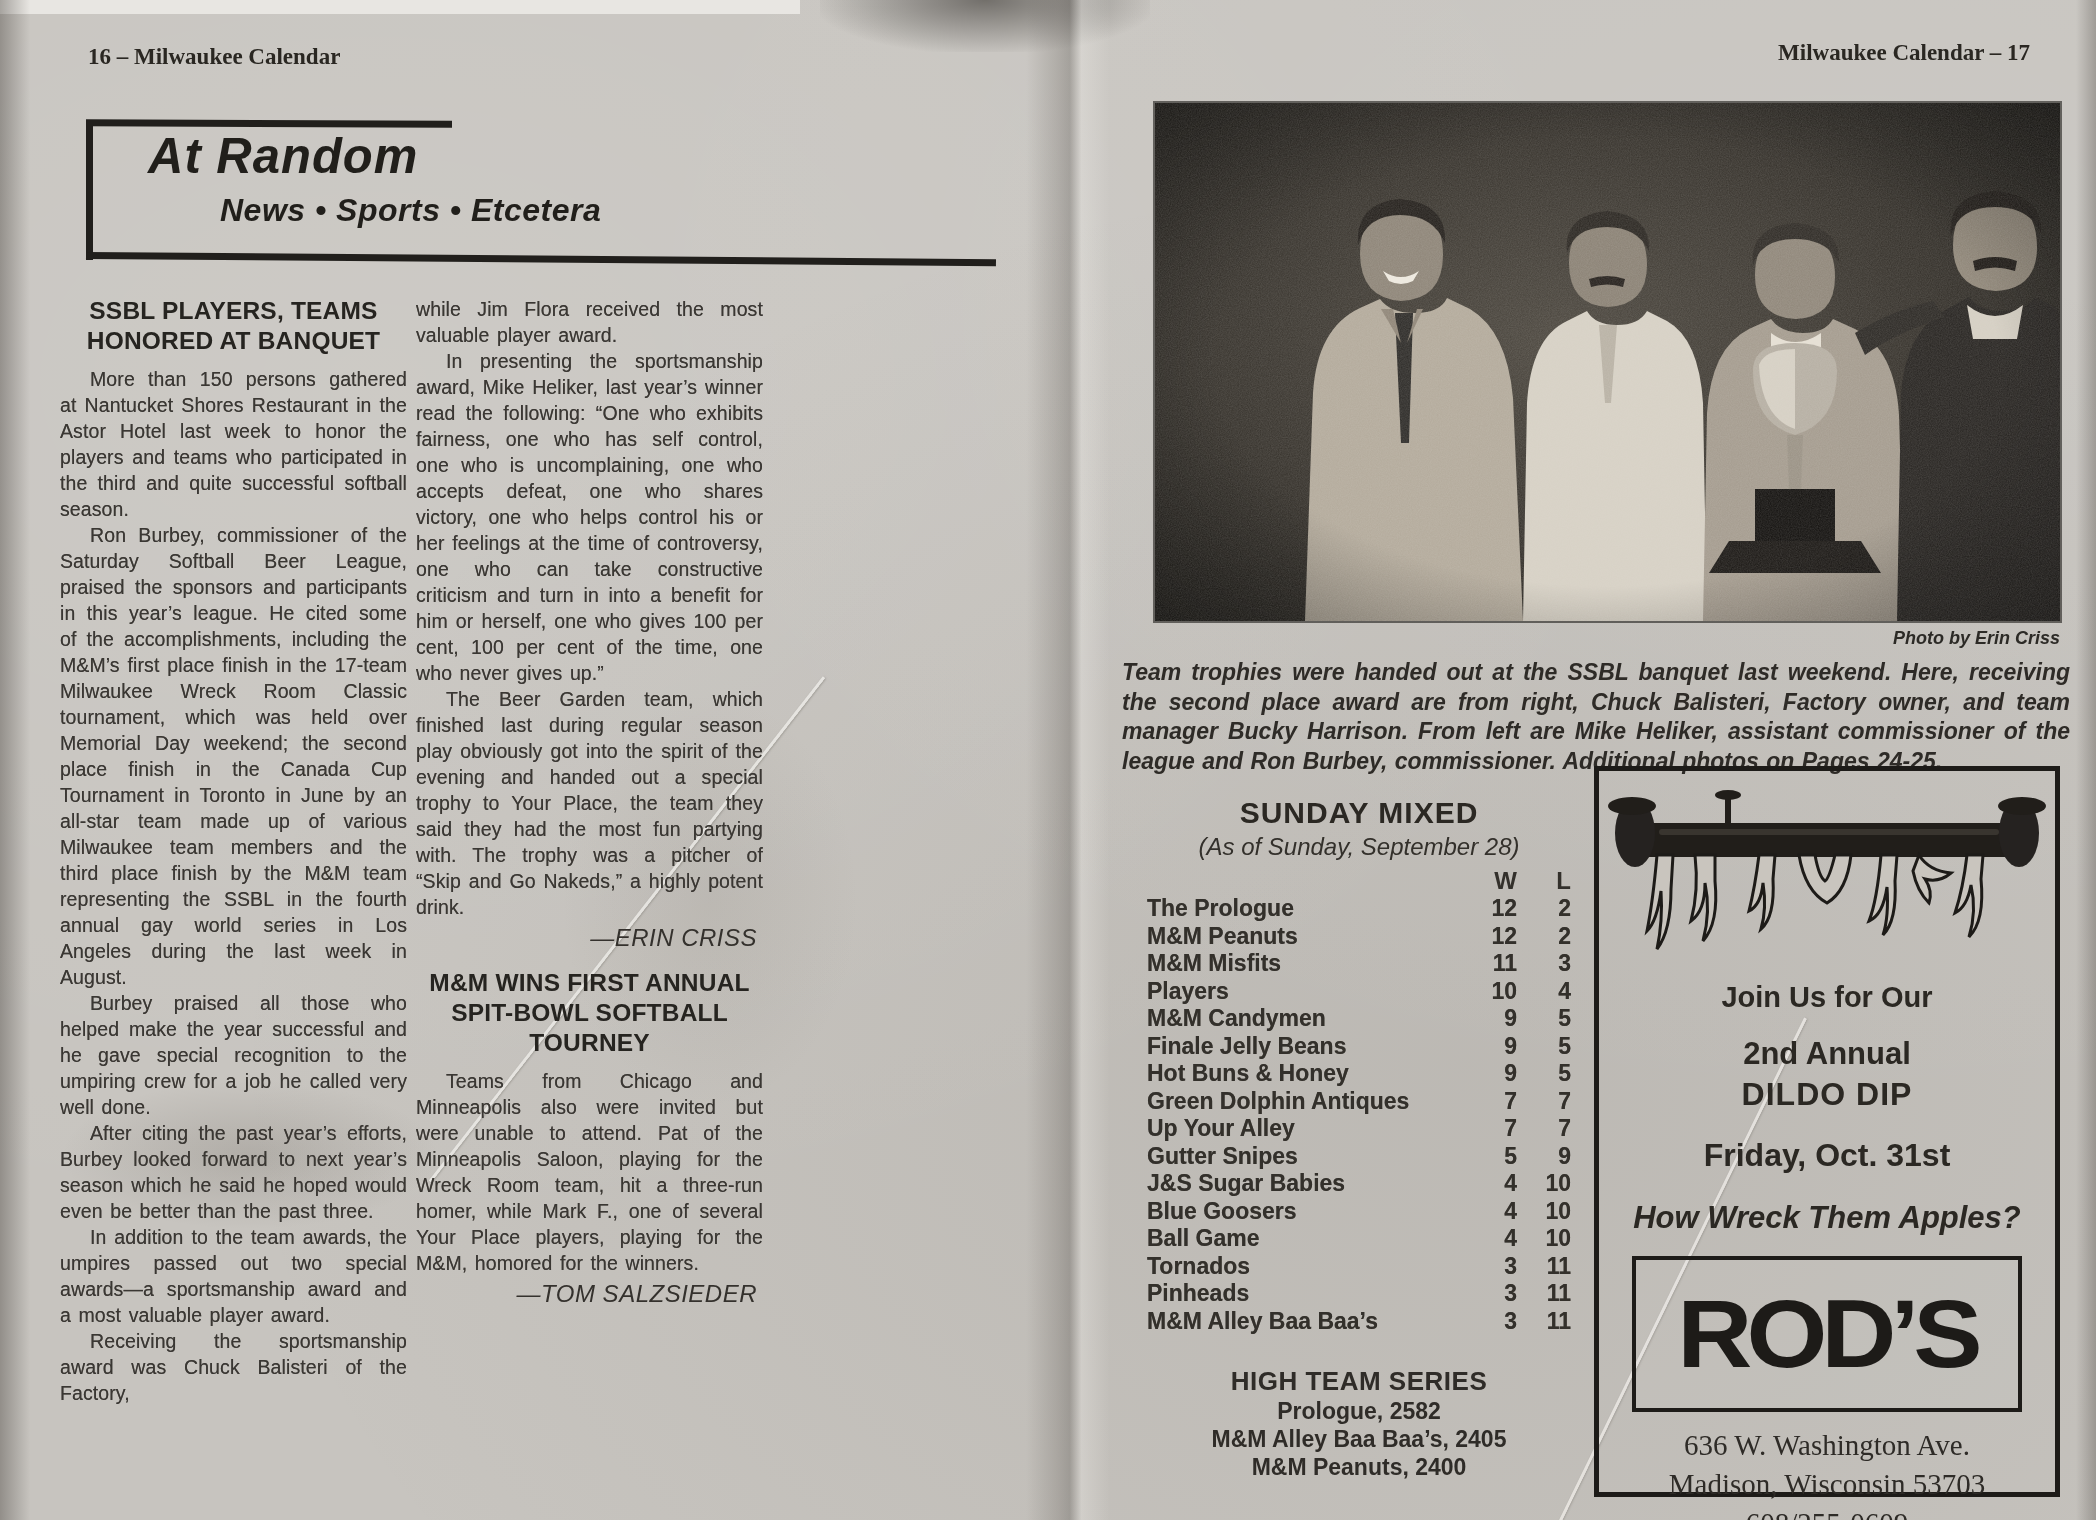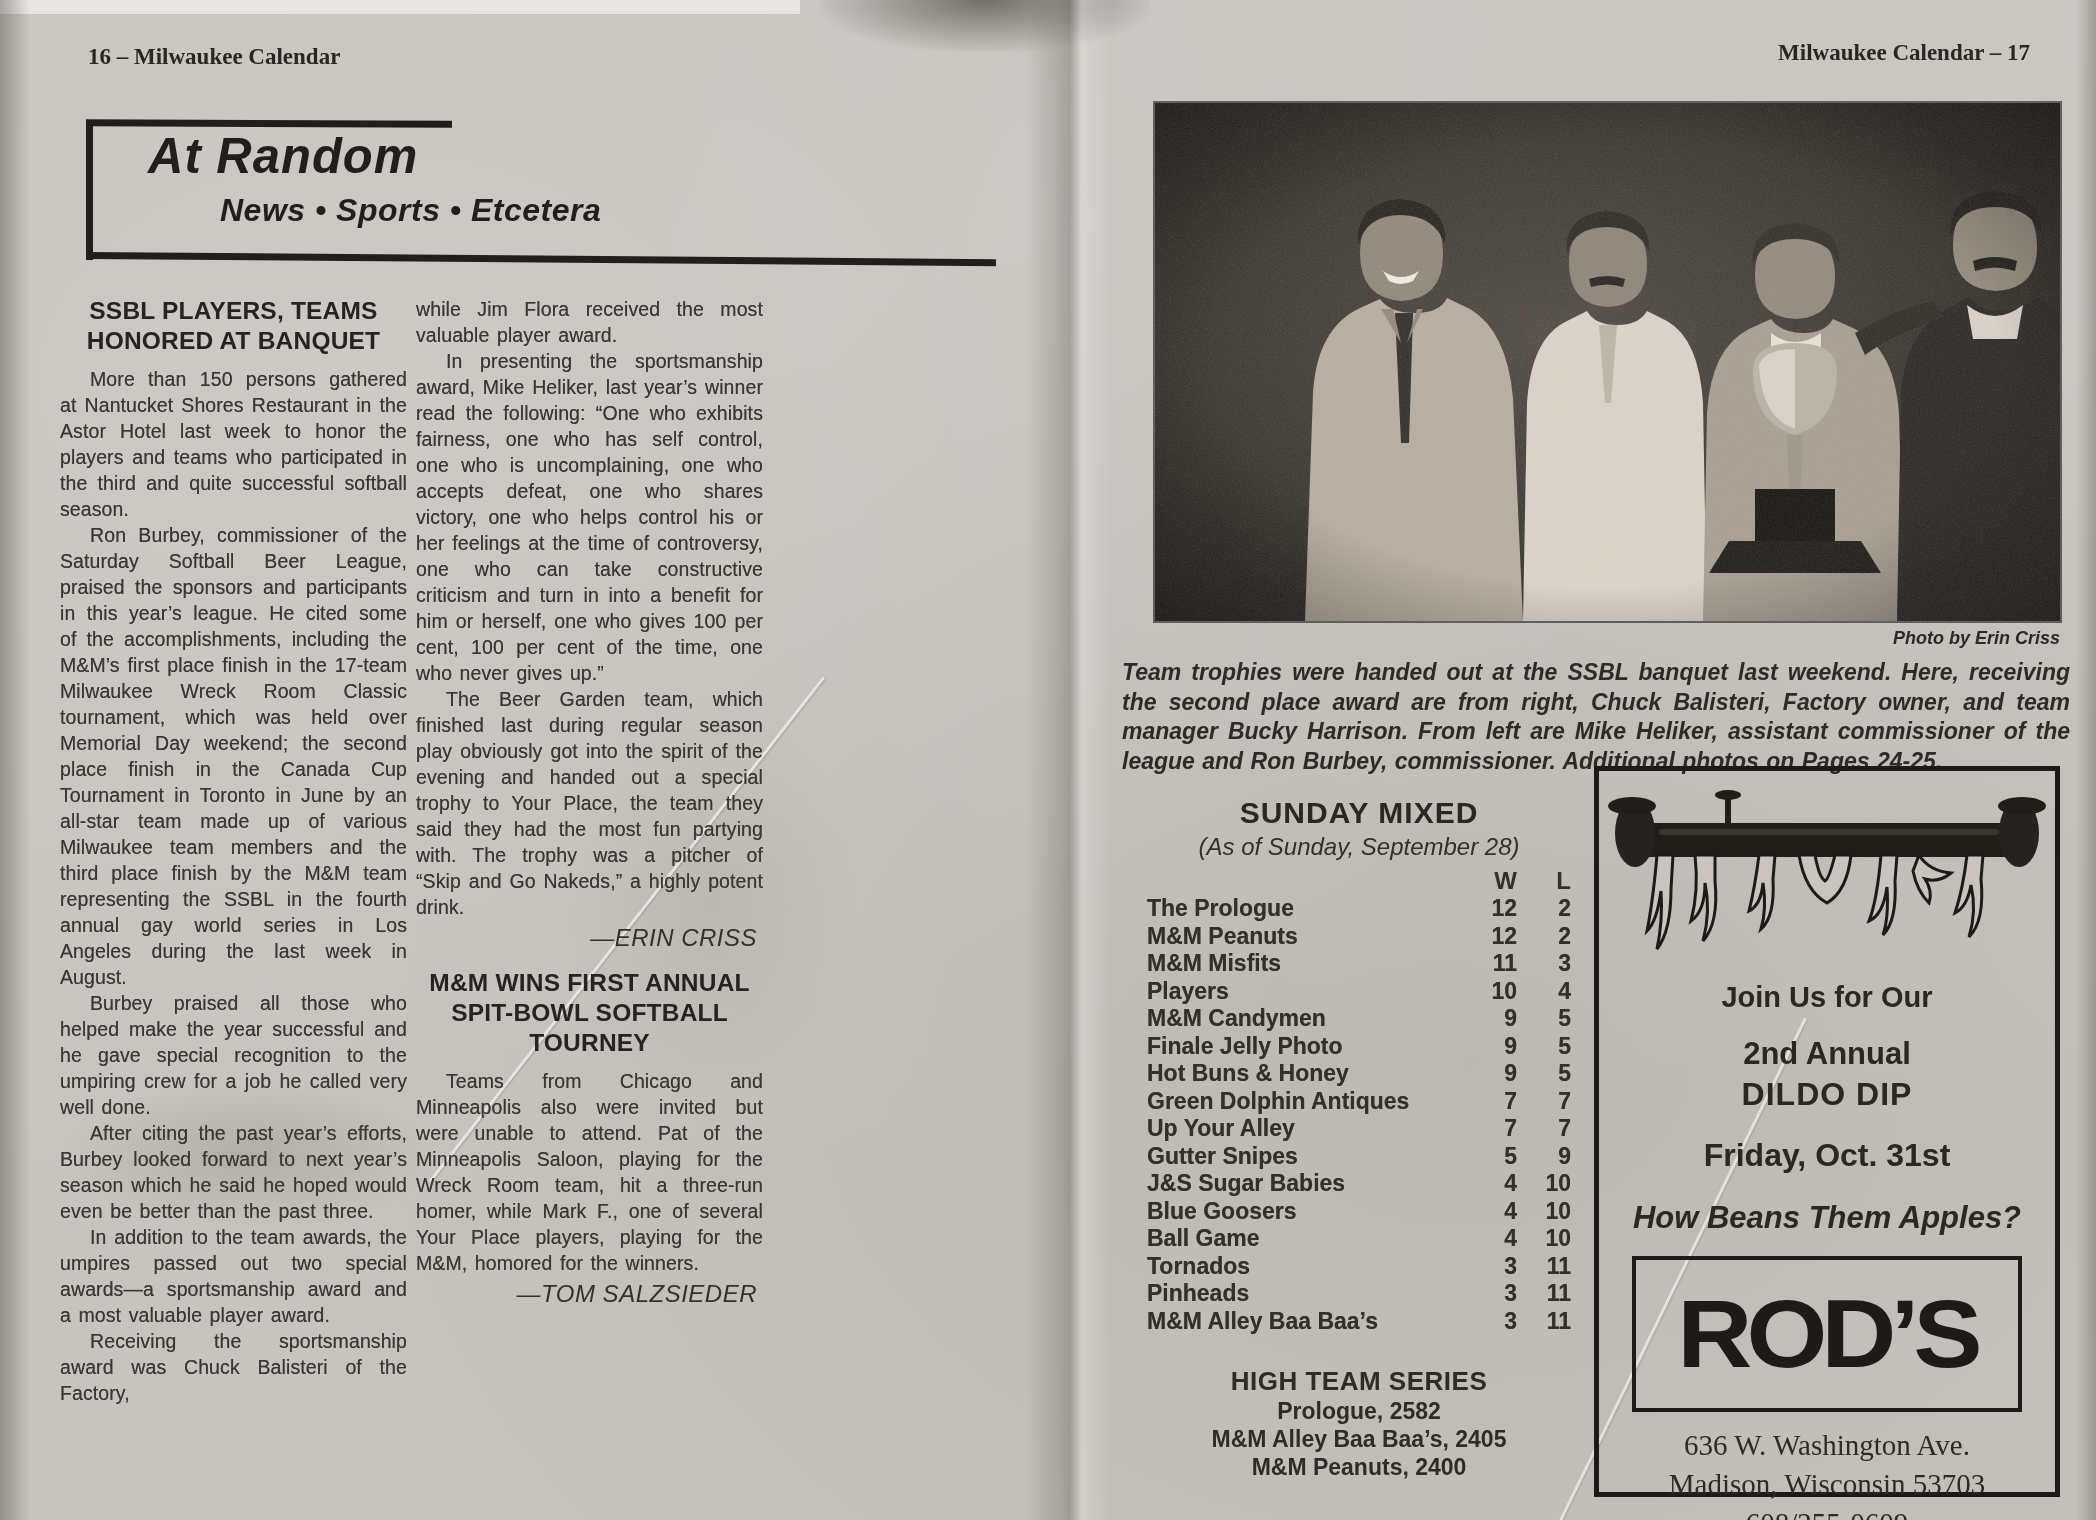--- a/index.html
+++ b/index.html
@@ -230,21 +230,21 @@
         <span class="nm">Players</span>
         <span class="w">10</span>
         <span class="l">4</span>
       </div>
     <div class="st-row">
         <span class="nm">M&amp;M Candymen</span>
         <span class="w">9</span>
         <span class="l">5</span>
       </div>
     <div class="st-row">
-        <span class="nm">Finale Jelly Photo</span>
+        <span class="nm">Finale Jelly Beans</span>
         <span class="w">9</span>
         <span class="l">5</span>
       </div>
     <div class="st-row">
         <span class="nm">Hot Buns &amp; Honey</span>
         <span class="w">9</span>
         <span class="l">5</span>
       </div>
     <div class="st-row">
         <span class="nm">Green Dolphin Antiques</span>
@@ -318,21 +318,21 @@
       <path d="M160 84 Q156 116 150 140 Q162 134 164 112 Q168 138 162 158 Q176 146 174 108 L176 84 Z" fill="#c9c5be" stroke="#1d1b18" stroke-width="3"></path>
       <path d="M200 84 Q206 120 228 132 Q248 120 252 84 L236 84 Q230 108 226 110 Q220 106 216 84 Z" fill="#c9c5be" stroke="#1d1b18" stroke-width="3"></path>
       <path d="M282 84 Q278 130 270 150 Q284 144 288 116 Q290 146 284 164 Q298 150 296 110 L298 84 Z" fill="#c9c5be" stroke="#1d1b18" stroke-width="3"></path>
       <path d="M320 84 Q330 100 352 102 Q340 112 326 108 Q334 120 330 132 Q318 120 314 100 Z" fill="#c9c5be" stroke="#1d1b18" stroke-width="3"></path>
       <path d="M368 84 Q364 118 356 142 Q368 136 372 114 Q378 140 370 166 Q386 150 382 108 L384 84 Z" fill="#c9c5be" stroke="#1d1b18" stroke-width="3"></path>
     </svg>
     <div class="ad-line1">Join Us for Our</div>
     <div class="ad-line2">2nd Annual</div>
     <div class="ad-line3">DILDO DIP</div>
     <div class="ad-line4">Friday, Oct. 31st</div>
-    <div class="ad-line5">How Beans Them Apples?</div>
+    <div class="ad-line5">How Wreck Them Apples?</div>
     <div class="rods-box">
       <span class="rods-text">ROD’S</span>
     </div>
     <div class="ad-addr first">636 W. Washington Ave.</div>
     <div class="ad-addr">Madison, Wisconsin 53703</div>
     <div class="ad-addr">608/255-0609</div>
   </div>
 
 </div>
 

